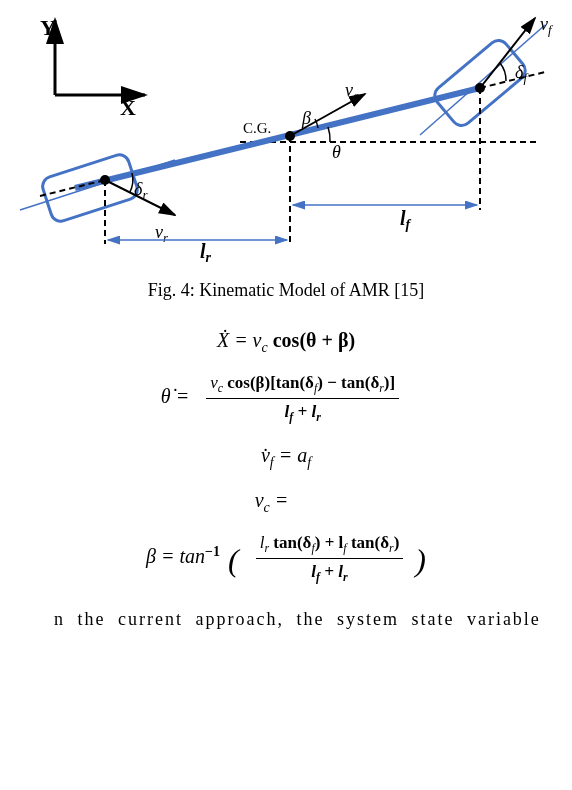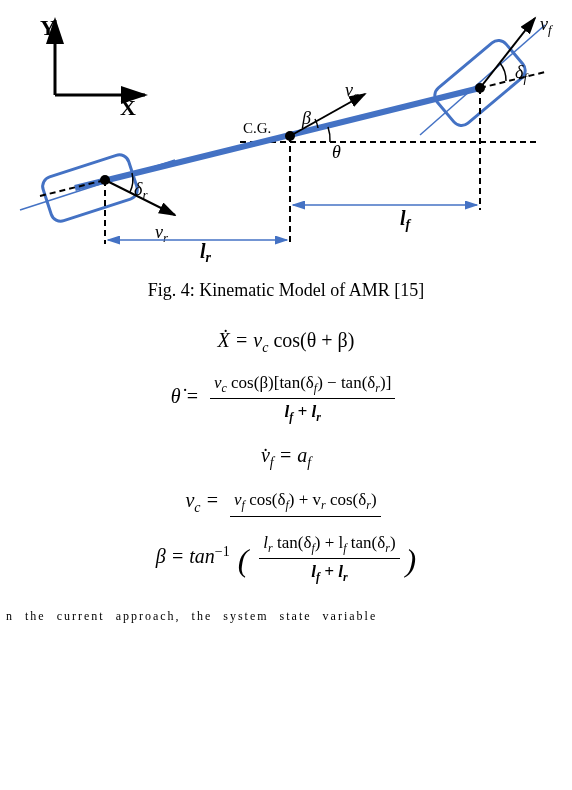--- a/index.html
+++ b/index.html
@@ -36,41 +36,42 @@
     }
     .eq {
       margin: 12px 0;
       white-space: nowrap;
     }
     .frac {
       display: inline-block;
       vertical-align: middle;
       text-align: center;
       font-size: 0.85em;
-      margin: 0 6px;
+      margin: 0 12px;
     }
     .frac .num {
       display: block;
       border-bottom: 1px solid #000;
       padding: 0 4px;
     }
     .frac .den {
       display: block;
       padding: 0 4px;
       font-weight: bold;
     }
-    .upright { font-style: normal; }
+    .upright { font-style: normal; font-weight: bold; }
     sub { font-size: 0.7em; }
     sup { font-size: 0.7em; }
     .bottom-text {
-      font-size: 12px;
+      font-size: 18px;
       text-align: justify;
       padding: 10px 6px 0 6px;
       letter-spacing: 2px;
       word-spacing: 6px;
+      margin-left: 48px;
     }
     .svg-label {
       font-family: "Cambria Math", "Times New Roman", serif;
       font-style: italic;
       font-size: 18px;
       fill: #000;
     }
     .svg-label-bold {
       font-family: "Times New Roman", serif;
       font-weight: bold;
@@ -191,23 +192,20 @@
   </div>
 
   <div class="eq">
     <span>v̇</span><sub>f</sub><span> = a</span><sub>f</sub>
   </div>
 
 
   <div class="eq">
     <span>v</span><sub>c</sub><span> = </span>
     <span class="frac">
-      <span class="num">
-        <span>v</span><sub>f</sub><span class="upright"> cos(δ</span><sub>f</sub><span class="upright">) + v</span><sub>r</sub><span class="upright"> cos(δ</span><sub>r</sub><span class="upright">)</span>
-      </span>
     </span>
   </div>
 
   <div class="eq">
     <span>β = tan</span><sup class="upright">−1</sup><span style="font-size:1.6em;vertical-align:-0.25em"> (</span>
     <span class="frac">
       <span class="num">
         <span>l</span><sub>r</sub><span class="upright"> tan(δ</span><sub>f</sub><span class="upright">) + l</span><sub>f</sub><span class="upright"> tan(δ</span><sub>r</sub><span class="upright">)</span>
       </span>
       <span class="den">

